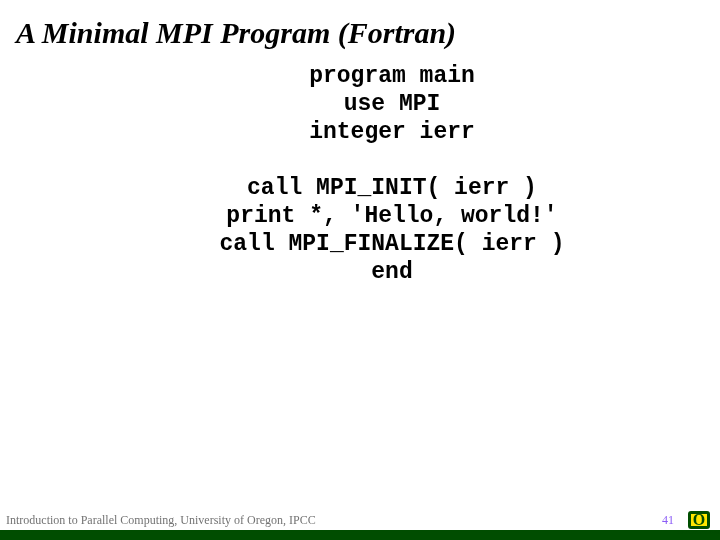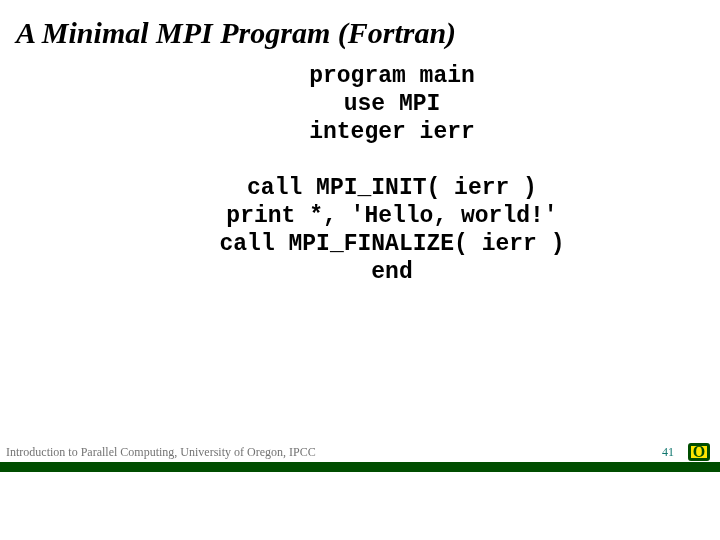--- a/index.html
+++ b/index.html
@@ -1,19 +1,19 @@
 <!DOCTYPE html>
 <html><head>
 <meta charset="utf-8">
 <style>
   * { margin: 0; padding: 0; box-sizing: border-box; }
   html, body { width: 720px; height: 540px; overflow: hidden; font-family: "Times New Roman", Times, serif; }
   .slide {
     width: 720px;
-    height: 472px;
+    height: 540px;
     background: #ffffff;
     position: relative;
     display: flex;
     flex-direction: column;
   }
   .title {
     font-style: italic;
     font-weight: bold;
     font-size: 30px;
     color: #000;
@@ -61,21 +61,21 @@
     left: 406px;
     bottom: 12px;
     font-size: 12px;
     color: #000;
   }
   .footer-pg {
     position: absolute;
     right: 46px;
     bottom: 12px;
     font-size: 12px;
-    color: #0f766e;
+    color: #8b5cf6;
   }
   .logo {
     position: absolute;
     right: 6px;
     bottom: 4px;
     width: 30px;
     height: 26px;
     display: flex;
     flex-direction: column;
     align-items: center;

